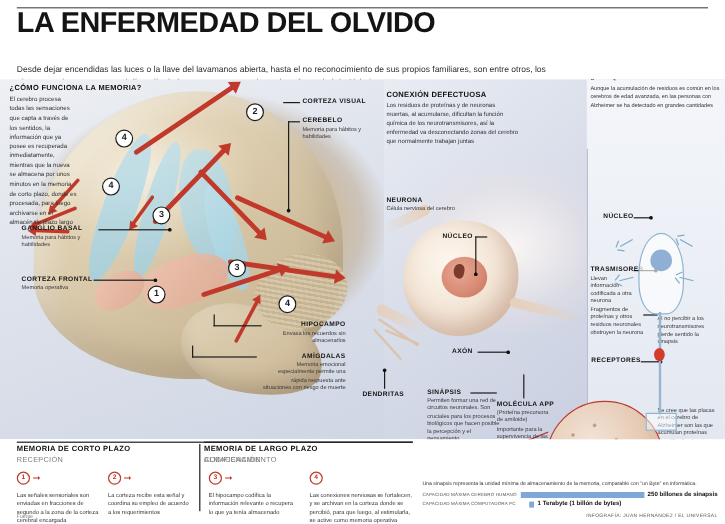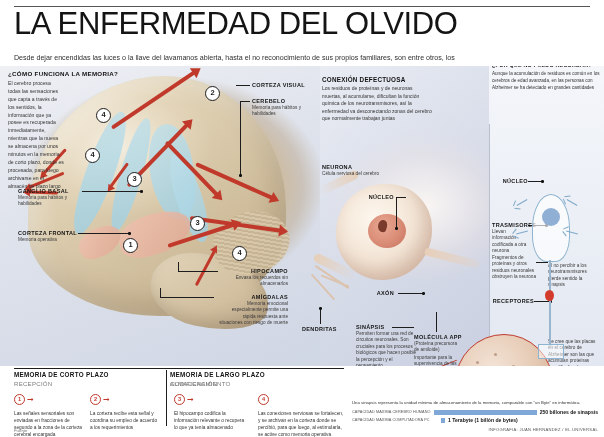--- a/index.html
+++ b/index.html
@@ -10,21 +10,21 @@
     font-family:"Liberation Sans", sans-serif;
     color:#2a2a2a;
     position:relative;
   }
   .page{position:relative;width:604px;height:437px;overflow:hidden;background:#fff;}
 
   
   .top-rule{position:absolute;left:14px;top:6px;width:576px;height:1px;background:#555;}
   .title{
     position:absolute;left:14px;top:8px;
-    font-size:31px;font-weight:normal;letter-spacing:-0.4px;
+    font-size:24px;font-weight:bold;letter-spacing:-0.4px;
     color:#141414;line-height:1.02;font-family:"Liberation Sans",sans-serif;
   }
   .deck{
     position:absolute;left:14px;top:53px;width:462px;
     font-size:7.1px;line-height:1.62;color:#2e2e2e;
   }
 
   
   .canvas{position:absolute;left:0;top:66px;width:604px;height:300px;overflow:hidden;}
   .bg-left{

